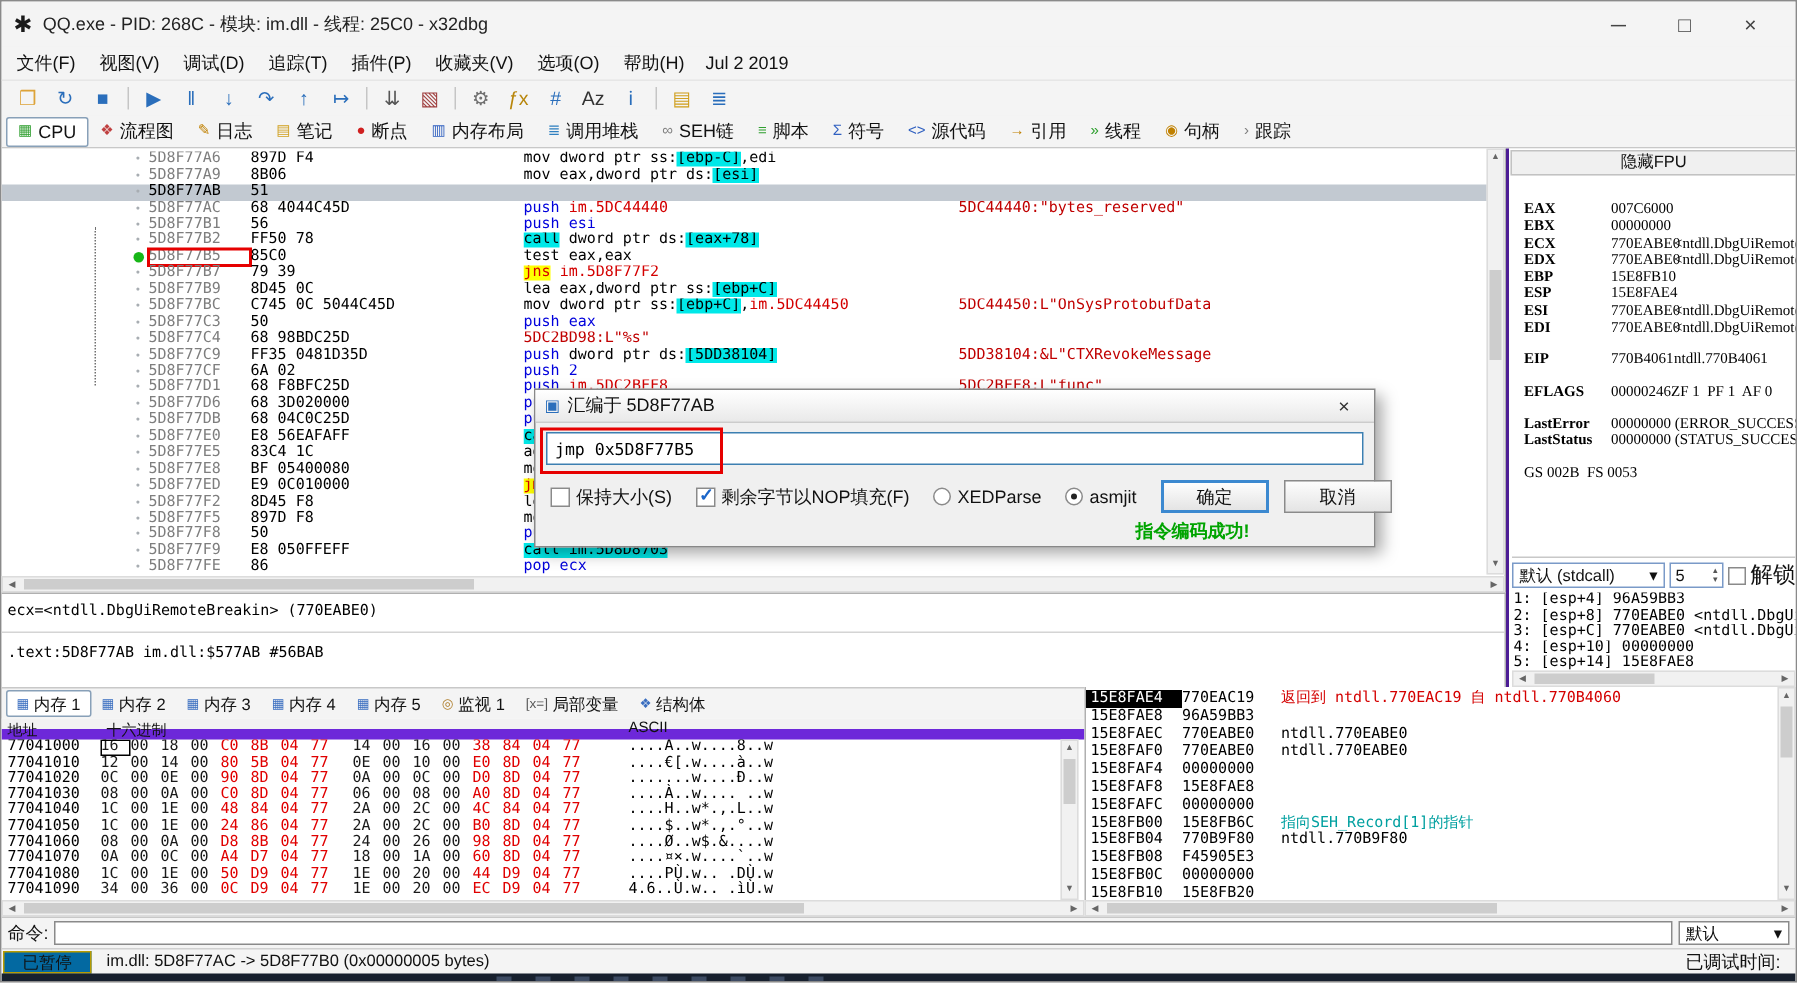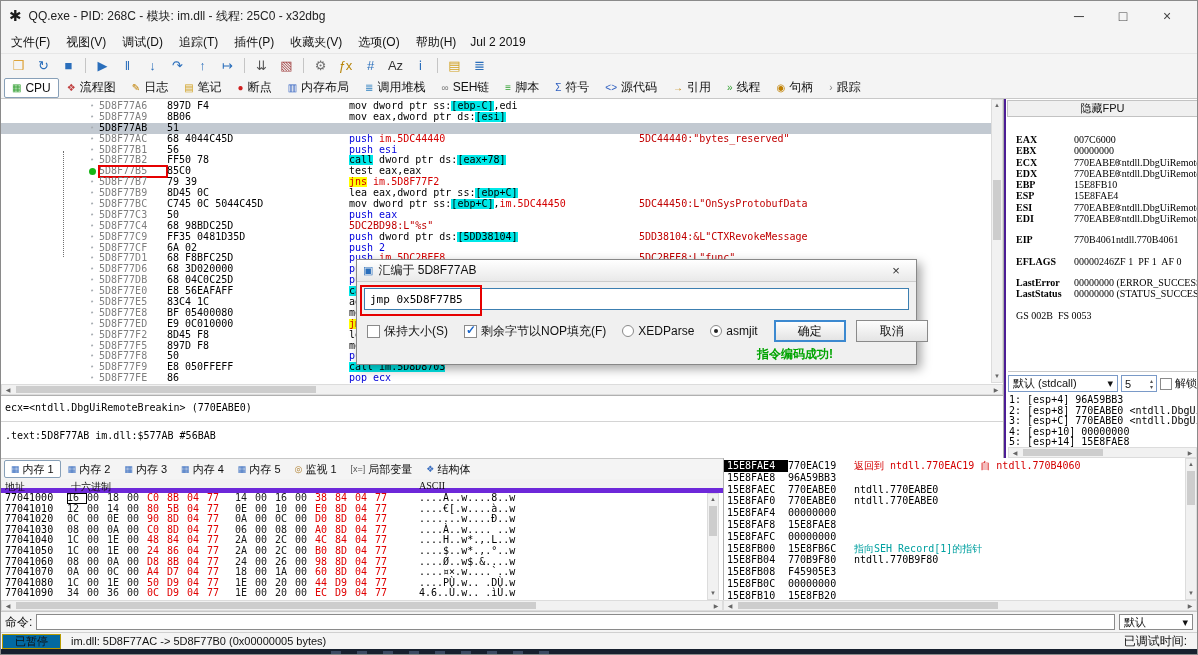--- a/index.html
+++ b/index.html
@@ -77,34 +77,34 @@
   #reg-rows{padding:16px 0 0 10px;font-family:Liberation Serif, serif;font-size:10px}
   .rrow{height:11.3px;line-height:11.3px;white-space:pre;position:relative}
   .rgap{height:10px;display:block}
   .rname{display:inline-block;width:58px;font-weight:bold;color:#000}
   .rval{color:#000}
   .rcom{position:absolute;left:100px;top:0;color:#000}
   #conv{position:absolute;left:2px;right:2px;top:272px;height:21px;display:flex;gap:3px;align-items:center;border-top:1px solid #c8c8c8;padding-top:3px}
   .combo{flex:1;height:17px;border:1px solid #7a9ac8;background:#fff;font-size:11px;padding:0 4px;display:flex;align-items:center;justify-content:space-between;color:#111}
   .spin{width:36px;height:17px;border:1px solid #7a9ac8;background:#fff;font-size:11px;padding:0 3px;display:flex;align-items:center;justify-content:space-between;color:#111}
   .spinarr{font-size:6px;color:#555;line-height:6px}
-  .unlock{display:flex;align-items:center;font-size:11px;gap:3px;color:#111}
+  .unlock{display:flex;align-items:center;font-size:15px;gap:3px;color:#111}
   .cbx{width:12px;height:12px;border:1px solid #8a8a8a;background:#fff;display:inline-block}
   #args-rows{position:absolute;left:3px;right:2px;top:296px;font-family:"DejaVu Sans Mono",monospace;font-size:10px}
   .argrow{height:10.5px;line-height:10.5px;white-space:pre;overflow:hidden;display:block}
 
   
   #memtabs{position:absolute;left:0;top:457px;width:722px;height:21px;background:#f4f4f4;border-top:1px solid #c8c8c8;display:flex;align-items:center;padding:0 3px}
   .mtab{display:flex;align-items:center;gap:3px;height:18px;padding:0 6px;font-size:11px;color:#111;border:1px solid transparent;white-space:nowrap}
   .mtab.active{background:#fff;border-color:#88a0b8;border-radius:2px}
   .mtabico{font-size:9px}
 
   
   #mempane{position:absolute;left:0;top:478px;width:722px;height:121px;background:#fff}
-  #memheader{height:14px;background:#f2f2f2;border-bottom:5px solid #6d28d9;font-family:Liberation Serif, serif;font-size:10px;position:relative;color:#111}
+  #memheader{height:14px;background:#f2f2f2;border-bottom:7px solid #6d28d9;font-family:Liberation Sans, sans-serif;font-size:10px;position:relative;color:#111}
   #memheader .h-addr{position:absolute;left:4px;top:1px}
   #memheader .h-hex{position:absolute;left:70px;top:1px}
   #memheader .h-ascii{position:absolute;left:418px;top:1px}
   #mem-rows{position:absolute;left:0;top:14px;width:706px;bottom:0;overflow:hidden;font-family:"DejaVu Sans Mono",monospace;font-size:10px}
   .mrow{display:flex;height:10.6px;line-height:10.6px;white-space:pre}
   .maddr{width:66px;padding-left:4px;color:#000;display:inline-block}
   .mhex{display:flex;width:336px}
   .mb{display:inline-block;width:20px;color:#1a1a1a}
   .mb.grp{margin-right:8px}
   .mb.red{color:#e00000}

